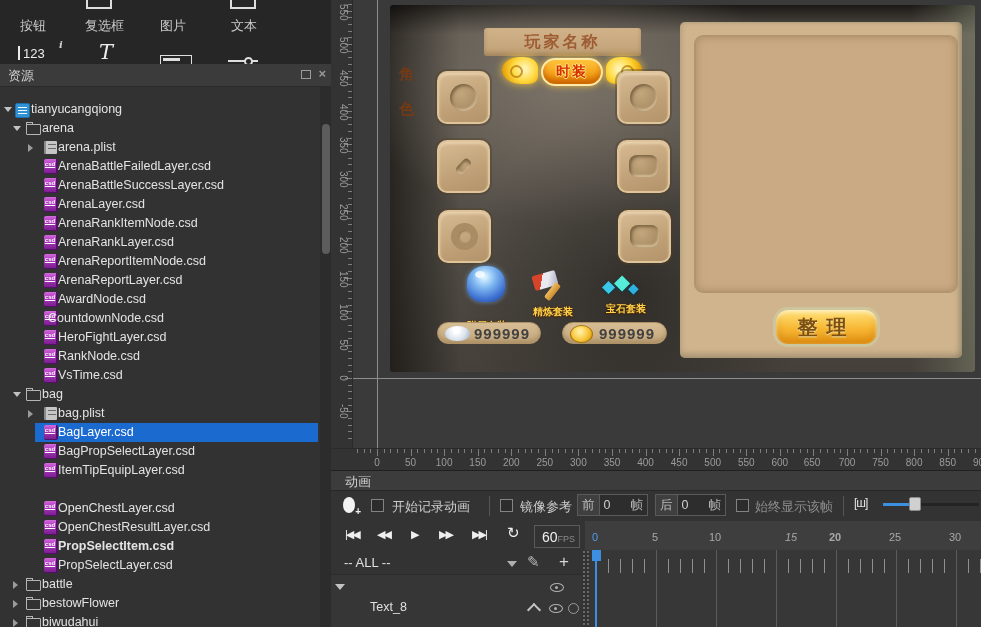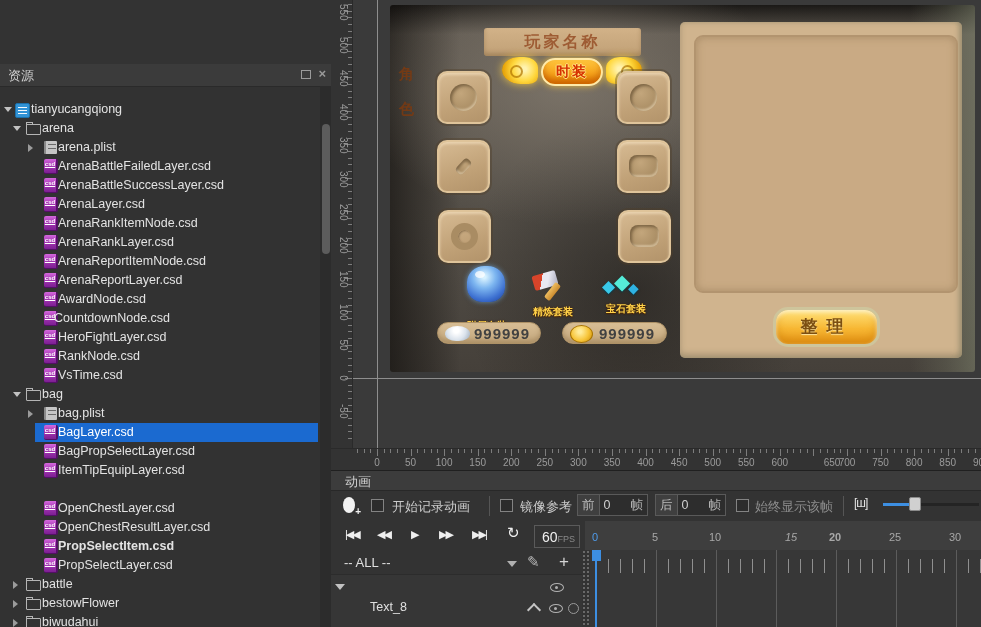--- a/index.html
+++ b/index.html
@@ -120,21 +120,21 @@
   .coin-icon{position:absolute;left:7px;top:2px;width:23px;height:18px;border-radius:50%;
     background:radial-gradient(circle at 42% 35%, #ffec9a 10%, #f7c53a 55%, #c98a00);border:1px solid #a87400;box-sizing:border-box;}
   .bag-outer{position:absolute;left:290px;top:17px;width:282px;height:336px;background:#d0b48e;border-radius:5px;
     box-shadow:inset -3px 0 5px rgba(120,120,95,.45), inset 0 -4px 6px rgba(120,110,85,.4);}
   .bag-inner{position:absolute;left:14px;top:13px;width:264px;height:258px;background:#c9aa84;
     border:2px solid #b2946f;border-radius:9px;box-sizing:border-box;box-shadow:inset 0 0 8px rgba(120,95,60,.4);}
   .sort-btn{position:absolute;left:93px;top:285px;width:107px;height:40px;border-radius:15px;box-sizing:border-box;
     border:3px solid #cec59c;background:linear-gradient(180deg,#ffe27a,#f7b733 55%,#ee9f1f);
     box-shadow:inset 0 2px 4px rgba(255,255,255,.65), inset 0 -6px 8px rgba(200,120,0,.55);
     text-align:center;line-height:34px;}
-  .sort-btn span{color:#7c4f12;font-size:17px;font-weight:bold;letter-spacing:9px;text-shadow:0 1px 1px rgba(255,240,180,.9);}
+  .sort-btn span{color:#7c4f12;font-size:20px;font-weight:bold;letter-spacing:9px;text-shadow:0 1px 1px rgba(255,240,180,.9);}
 
   
   .anim{position:absolute;left:331px;top:470px;width:650px;height:157px;background:#333;border-top:1px solid #202020;overflow:hidden;}
   .anim-header{position:absolute;left:0;top:0;right:0;height:19px;background:#3c3c3c;border-bottom:1px solid #282828;}
   .anim-title{position:absolute;left:14px;top:2px;color:#cfcfcf;font-size:13px;}
   .record-icon{position:absolute;left:12px;top:26px;width:12px;height:16px;background:#f2f2f2;border-radius:50%;}
   .record-icon::after{content:'+';position:absolute;right:-6px;bottom:-4px;color:#f2f2f2;font-size:10px;font-weight:bold;}
   .chk{position:absolute;width:13px;height:13px;border:1px solid #838383;background:#2c2c2c;box-sizing:border-box;}
   .ctl-label{position:absolute;top:27px;color:#cccccc;font-size:13px;white-space:nowrap;}
   .ctl-label.dim{color:#8d8d8d;}
@@ -174,20 +174,37 @@
   .eye-icon::after{content:'';position:absolute;left:4px;top:2px;width:3px;height:3px;background:#b0b0b0;border-radius:50%;}
   .circle-icon{position:absolute;width:11px;height:11px;border:1px solid #9a9a9a;border-radius:50%;box-sizing:border-box;}
   .chev-up{position:absolute;width:8px;height:8px;border-left:2px solid #c5c5c5;border-top:2px solid #c5c5c5;transform:rotate(45deg);}
   .tri-down{position:absolute;width:0;height:0;border-left:5px solid transparent;border-right:5px solid transparent;border-top:6px solid #c2c2c2;}
 </style>
 </head>
 <body>
 
 <div id="app">
 
+  <div class="toolbar">
+    <div class="partial-icon" style="left:86px;"></div>
+    <div class="partial-icon" style="left:230px;"></div>
+    <span class="tb-label" style="left:20px;">按钮</span>
+    <span class="tb-label" style="left:85px;">复选框</span>
+    <span class="tb-label" style="left:160px;">图片</span>
+    <span class="tb-label" style="left:231px;">文本</span>
+    <span class="tf-icon"><i class="tf-caret"></i><span>123</span></span>
+    <span class="info-icon">i</span>
+    <span class="italicT-icon">T</span>
+    <span class="pbar-icon">
+        <i></i>
+      </span>
+    <span class="slider-icon">
+        <i></i>
+      </span>
+  </div>
 
   <div class="res-panel">
     <div class="res-header">
       <span class="res-title">资源</span>
       <span class="win-restore"></span>
       <span class="win-close">×</span>
     </div>
     <div style="position:absolute;left:0;top:22px;right:11px;bottom:0;">
         <div class="tree-row" style="top: 14px;">
           <span class="arr down" style="left:4px"></span>
@@ -231,21 +248,21 @@
         <div class="tree-row" style="top: 166px;">
           <span class="fico icon-csd" style="left:44px"></span>
           <span class="lbl" style="left:58px">ArenaReportItemNode.csd</span>
         </div>
         <div class="tree-row" style="top: 204px;">
           <span class="fico icon-csd" style="left:44px"></span>
           <span class="lbl" style="left:58px">AwardNode.csd</span>
         </div>
         <div class="tree-row" style="top: 223px;">
           <span class="fico icon-csd" style="left:44px"></span>
-          <span class="lbl" style="left:54px">CountdownNode.csd</span>
+          <span class="lbl" style="left:48px">CountdownNode.csd</span>
         </div>
         <div class="tree-row" style="top: 242px;">
           <span class="fico icon-csd" style="left:44px"></span>
           <span class="lbl" style="left:58px">HeroFightLayer.csd</span>
         </div>
         <div class="tree-row" style="top: 261px;">
           <span class="fico icon-csd" style="left:44px"></span>
           <span class="lbl" style="left:58px">RankNode.csd</span>
         </div>
         <div class="tree-row" style="top: 280px;">
@@ -552,21 +569,21 @@
         <div class="hr-label" style="left: 146.71px;">150</div>
         <div class="hr-label" style="left: 180.28px;">200</div>
         <div class="hr-label" style="left: 213.85px;">250</div>
         <div class="hr-label" style="left: 247.42px;">300</div>
         <div class="hr-label" style="left: 280.99px;">350</div>
         <div class="hr-label" style="left: 314.56px;">400</div>
         <div class="hr-label" style="left: 348.13px;">450</div>
         <div class="hr-label" style="left: 381.7px;">500</div>
         <div class="hr-label" style="left: 415.27px;">550</div>
         <div class="hr-label" style="left: 448.84px;">600</div>
-        <div class="hr-label" style="left: 501px; text-align: center;">650</div>
+        <div class="hr-label" style="left: 481px; text-align: center;">650</div>
         <div class="hr-label" style="left: 515.98px;">700</div>
         <div class="hr-label" style="left: 549.55px;">750</div>
         <div class="hr-label" style="left: 583.12px;">800</div>
         <div class="hr-label" style="left: 616.69px;">850</div>
         <div class="hr-label" style="left: 650.26px;">900</div>
       </div>
   </div>
 
   <div class="anim">
     <div class="anim-header">

